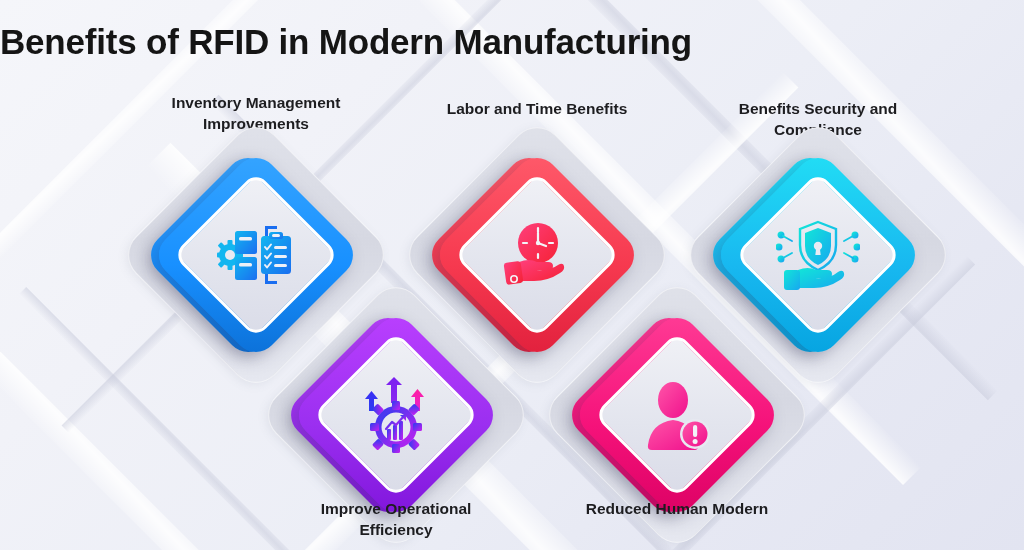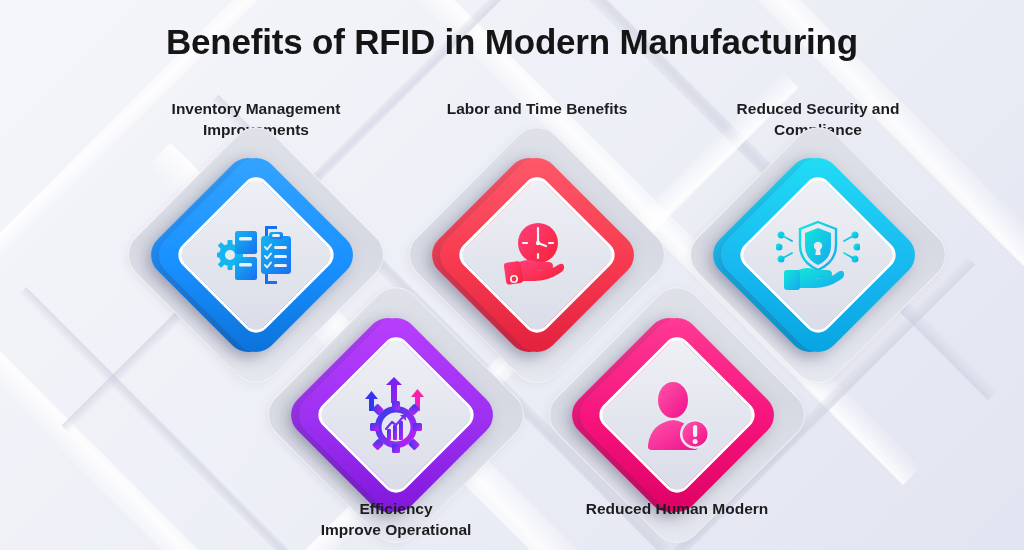--- a/index.html
+++ b/index.html
@@ -12,21 +12,21 @@
     position:relative;
   }
 
   
   #streaks { position:absolute; inset:0; pointer-events:none; }
 
   
   #title {
     position:absolute;
     top:22px; left:0; width:1024px;
-    text-align:center;
+    text-align:left;
     font-size:35px;
     font-weight:bold;
     letter-spacing:-0.2px;
     color:#151515;
   }
 
   
   .card { position:absolute; width:230px; height:230px; }
 
   .dia {
@@ -113,21 +113,21 @@
   <g transform="rotate(45 512 275)">
     <rect x="120" y="-60" width="18" height="760" fill="url(#streakG)"></rect>
     <rect x="300" y="-60" width="10" height="760" fill="url(#streakD)"></rect>
     <rect x="560" y="-60" width="22" height="760" fill="url(#streakG)"></rect>
     <rect x="820" y="-60" width="12" height="760" fill="url(#streakD)"></rect>
   </g>
 </svg>
 
 <h1 id="title">Benefits of RFID in Modern Manufacturing</h1>
 
-<div class="label" style="left:106px; top:99px;">
+<div class="label" style="left:106px; top:93px;">
   <div>Inventory Management</div>
   <div>Improvements</div>
 </div>
 <div class="card" style="left:141px; top:140px;">
   <div class="dia dia-back"></div>
   <div class="dia dia-off" style="background:linear-gradient(135deg,#36a5ff 0%,#1890ff 55%,#0b6fd6 100%);"></div>
   <div class="dia dia-main" style="background:linear-gradient(135deg,#36a5ff 0%,#1890ff 55%,#0b6fd6 100%);"></div>
   <div class="dia-inner"></div>
   <div class="icon-wrap">
     <svg width="78" height="66" viewBox="0 0 78 66">
@@ -206,21 +206,21 @@
 
       <path d="M18 42 q10 -4 18 0 l11 0 q5 0 5 4 q0 4 -5 4 l-12 0
                q14 1 22 -5 q5 -3 6 1 q1 4 -4 7 q-12 8 -26 8 l-15 0 z" fill="url(#g2)"></path>
       <rect x="4" y="42" width="17" height="22" rx="3" fill="url(#g2)" transform="rotate(-8 12 53)"></rect>
       <circle cx="13" cy="59" r="3.2" fill="none" stroke="#f3f4f8" stroke-width="1.6"></circle>
     </svg>
   </div>
 </div>
 
 <div class="label" style="left:668px; top:99px;">
-  <div>Reduced Security and</div>
+  <div>Benefits Security and</div>
   <div>Compliance</div>
 </div>
 <div class="card" style="left:703px; top:140px;">
   <div class="dia dia-back"></div>
   <div class="dia dia-off" style="background:linear-gradient(135deg,#22dff5 0%,#18b8f0 55%,#05a3e0 100%);"></div>
   <div class="dia dia-main" style="background:linear-gradient(135deg,#22dff5 0%,#18b8f0 55%,#05a3e0 100%);"></div>
   <div class="dia-inner"></div>
   <div class="icon-wrap">
     <svg width="84" height="70" viewBox="0 0 84 70">
       <defs>
@@ -309,22 +309,22 @@
         <rect x="41" y="44" width="4" height="19" rx="1"></rect>
       </g>
       <g stroke="url(#g4)" stroke-width="2.2" fill="none" stroke-linecap="round" stroke-linejoin="round">
         <polyline points="28,52 34,45 38,48 46,39"></polyline>
       </g>
       <path d="M42 38 h6 v6 z" fill="url(#g4)"></path>
     </svg>
   </div>
 </div>
 <div class="label" style="left:246px; top:499px;">
+  <div>Improve Operational</div>
   <div>Efficiency</div>
-  <div>Improve Operational</div>
 </div>
 
 <div class="card" style="left:562px; top:300px;">
   <div class="dia dia-back"></div>
   <div class="dia dia-off" style="background:linear-gradient(135deg,#ff3d96 0%,#f5127a 55%,#db0063 100%);"></div>
   <div class="dia dia-main" style="background:linear-gradient(135deg,#ff3d96 0%,#f5127a 55%,#db0063 100%);"></div>
   <div class="dia-inner"></div>
   <div class="icon-wrap">
     <svg width="68" height="70" viewBox="0 0 68 70">
       <defs>

